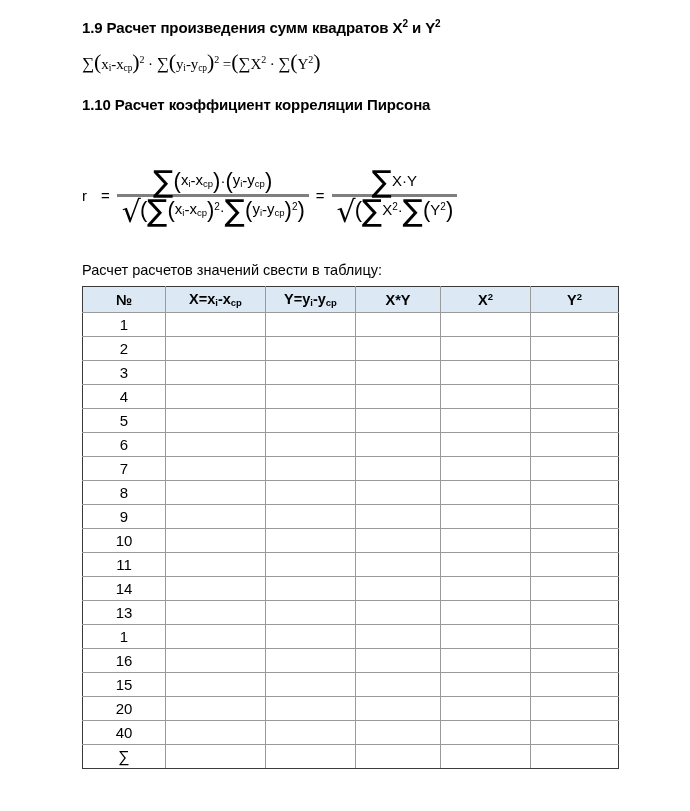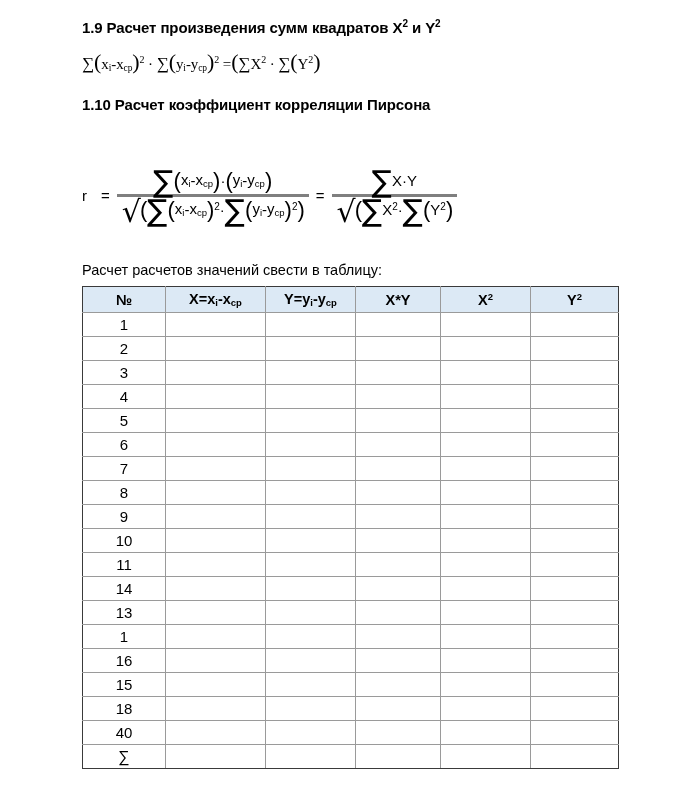--- a/index.html
+++ b/index.html
@@ -382,21 +382,21 @@
         </tr>
         <tr>
           <td class="idx">15</td>
           <td></td>
           <td></td>
           <td></td>
           <td></td>
           <td></td>
         </tr>
         <tr class=" hard-rule">
-          <td class="idx">18</td>
+          <td class="idx">20</td>
           <td></td>
           <td></td>
           <td></td>
           <td></td>
           <td></td>
         </tr>
         <tr>
           <td class="idx">40</td>
           <td></td>
           <td></td>

